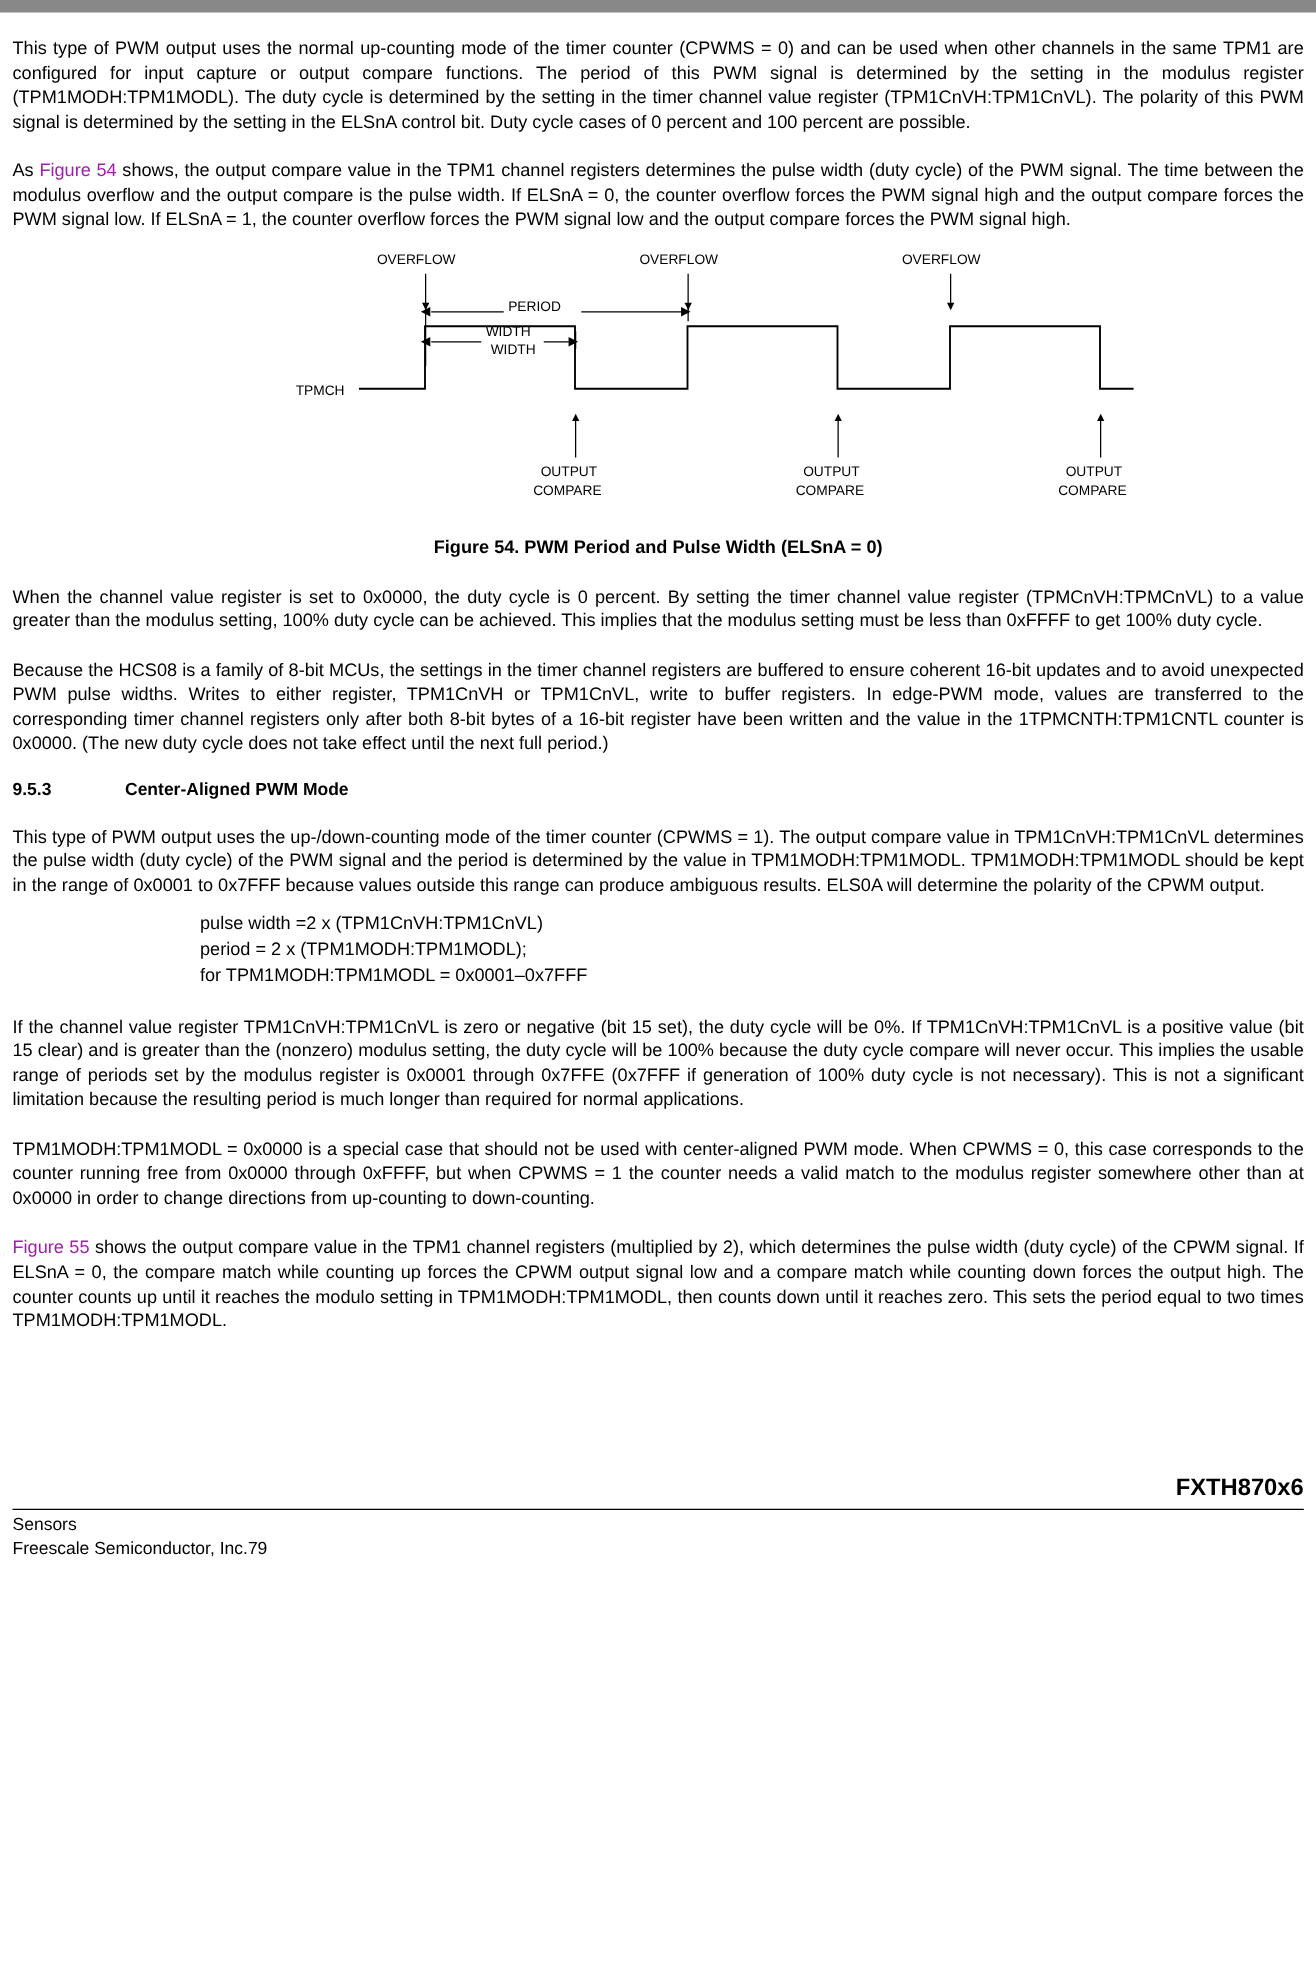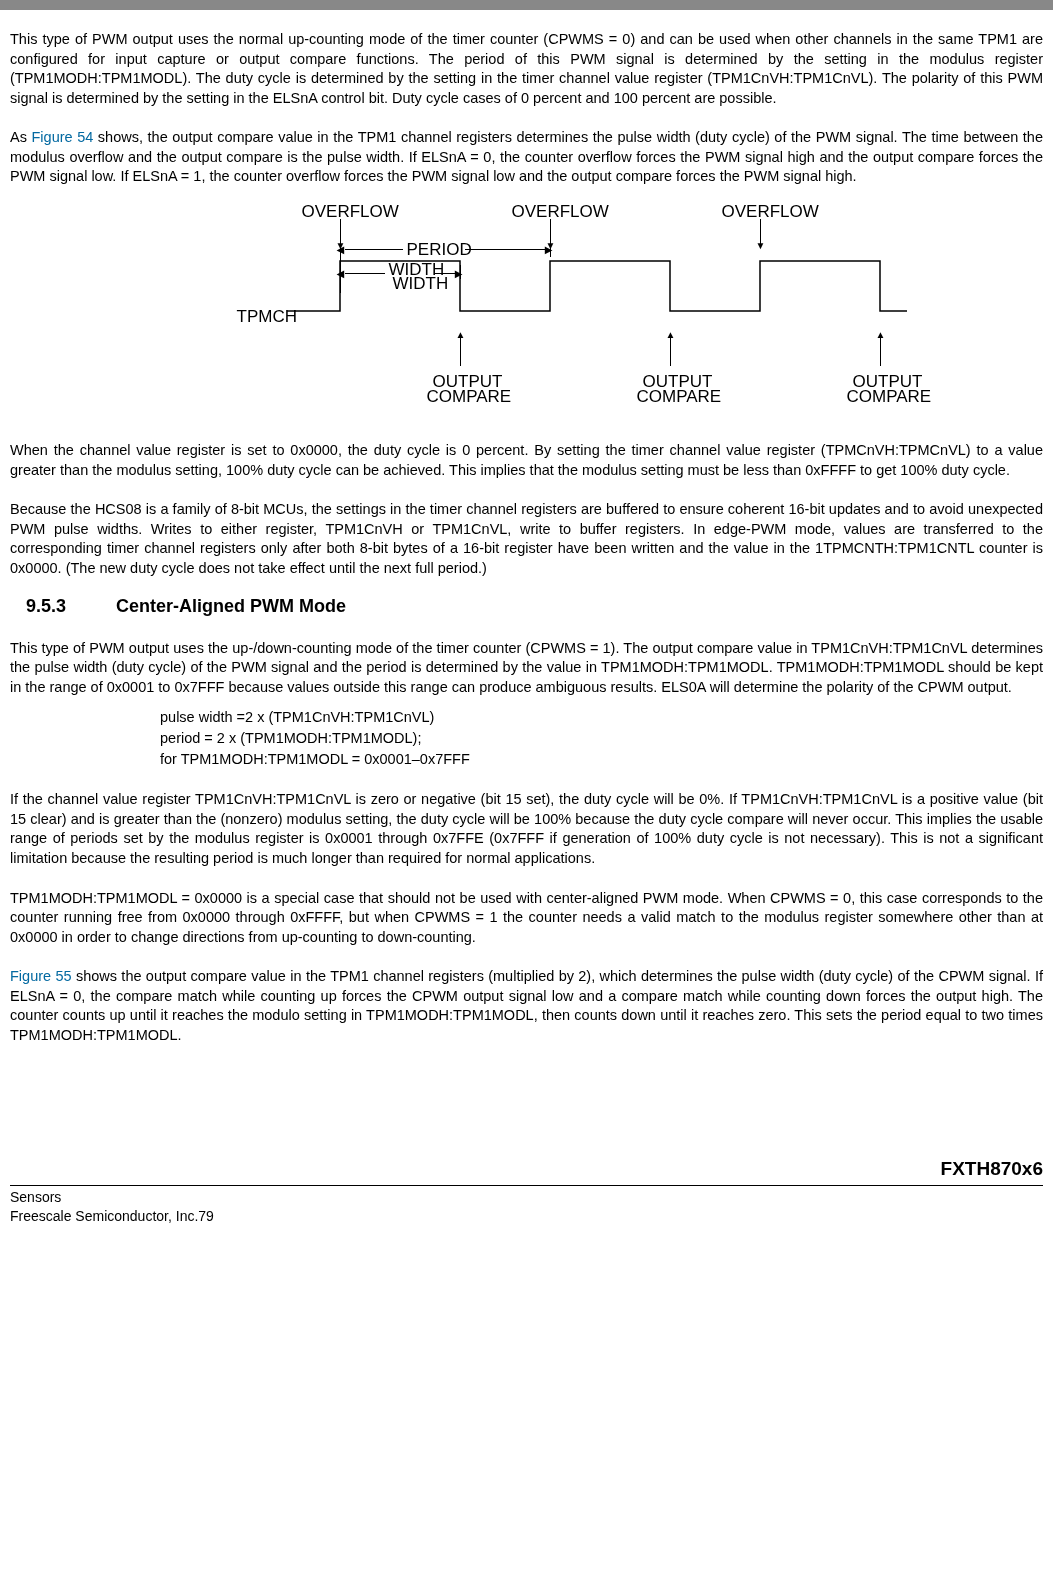--- a/index.html
+++ b/index.html
@@ -19,51 +19,51 @@
   }
   .page {
     padding: 0 10px 0 10px;
   }
   h2.sect {
     font-size: 17px;
     font-weight: bold;
     margin: 6px 0 6px 0;
   }
   h2.subsect {
-    font-size: 18px;
+    font-size: 14px;
     font-weight: bold;
-    margin: 16px 0 8px 16px;
+    margin: 16px 0 8px 0;
   }
   h2.subsect .num {
     display: inline-block;
     width: 90px;
   }
   p {
     margin: 20px 0 10px 0;
     text-align: justify;
   }
   .xref {
-    color: #0369a1;
+    color: #a21caf;
   }
   .figcap {
     text-align: center;
     font-weight: bold;
     margin: 8px 0 10px 0;
   }
   .formula {
     margin: 8px 0 10px 150px;
     line-height: 1.45;
   }
   
   .figbox {
     position: relative;
     margin: 14px auto 4px auto;
     width: 720px;
     height: 220px;
-    font-size: 17px;
+    font-size: 11px;
   }
   .lab { position: absolute; text-align: center; white-space: nowrap; }
   
   svg.wave { position: absolute; left: 120px; top: 50px; }
   
   .arrR::after { content: "▶"; position: absolute; right: -8px; top: -7px; font-size: 10px; }
   .arrL::before { content: "◀"; position: absolute; left: -8px; top: -7px; font-size: 10px; }
   .hline { position: absolute; border-top: 1px solid #000; height: 0; }
   .vline { position: absolute; border-left: 1px solid #000; width: 0; }
   .vtick { position: absolute; border-left: 1px solid #000; width: 0; height: 12px; }
@@ -138,20 +138,21 @@
     <div class="vline arrowUp" style="left:713px; top:135px; height:30px;"></div>
 
     <div class="lab" style="left:266px; top:170px;">OUTPUT</div>
     <div class="lab" style="left:260px; top:185px;">COMPARE</div>
     <div class="lab" style="left:476px; top:170px;">OUTPUT</div>
     <div class="lab" style="left:470px; top:185px;">COMPARE</div>
     <div class="lab" style="left:686px; top:170px;">OUTPUT</div>
     <div class="lab" style="left:680px; top:185px;">COMPARE</div>
   </div>
 
+  <div class="figcap">Figure 54. PWM Period and Pulse Width (ELSnA = 0)</div>
 
   <p>When the channel value register is set to 0x0000, the duty cycle is 0 percent. By setting the timer channel value register (TPMCnVH:TPMCnVL) to a value greater than the modulus setting, 100% duty cycle can be achieved. This implies that the modulus setting must be less than 0xFFFF to get 100% duty cycle.</p>
   <p>Because the HCS08 is a family of 8-bit MCUs, the settings in the timer channel registers are buffered to ensure coherent 16-bit updates and to avoid unexpected PWM pulse widths. Writes to either register, TPM1CnVH or TPM1CnVL, write to buffer registers. In edge-PWM mode, values are transferred to the corresponding timer channel registers only after both 8-bit bytes of a 16-bit register have been written and the value in the 1TPMCNTH:TPM1CNTL counter is 0x0000. (The new duty cycle does not take effect until the next full period.)</p>
 
   <h2 class="subsect">
     <span class="num">9.5.3</span><span>Center-Aligned PWM Mode</span>
   </h2>
 
   <p>This type of PWM output uses the up-/down-counting mode of the timer counter (CPWMS = 1). The output compare value in TPM1CnVH:TPM1CnVL determines the pulse width (duty cycle) of the PWM signal and the period is determined by the value in TPM1MODH:TPM1MODL. TPM1MODH:TPM1MODL should be kept in the range of 0x0001 to 0x7FFF because values outside this range can produce ambiguous results. ELS0A will determine the polarity of the CPWM output.</p>
 

